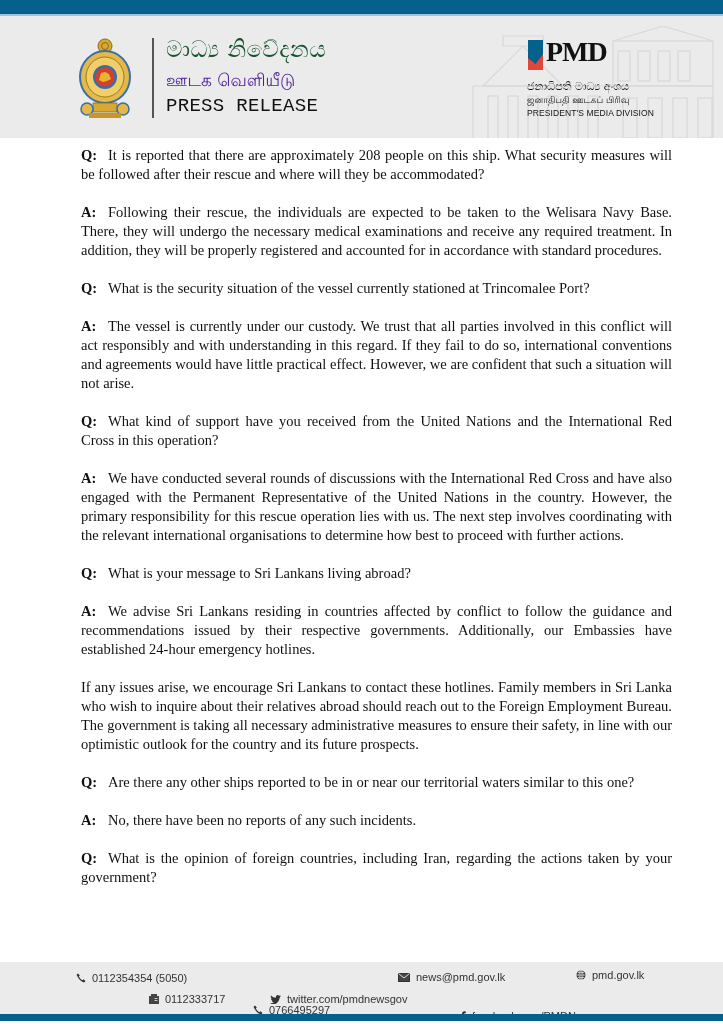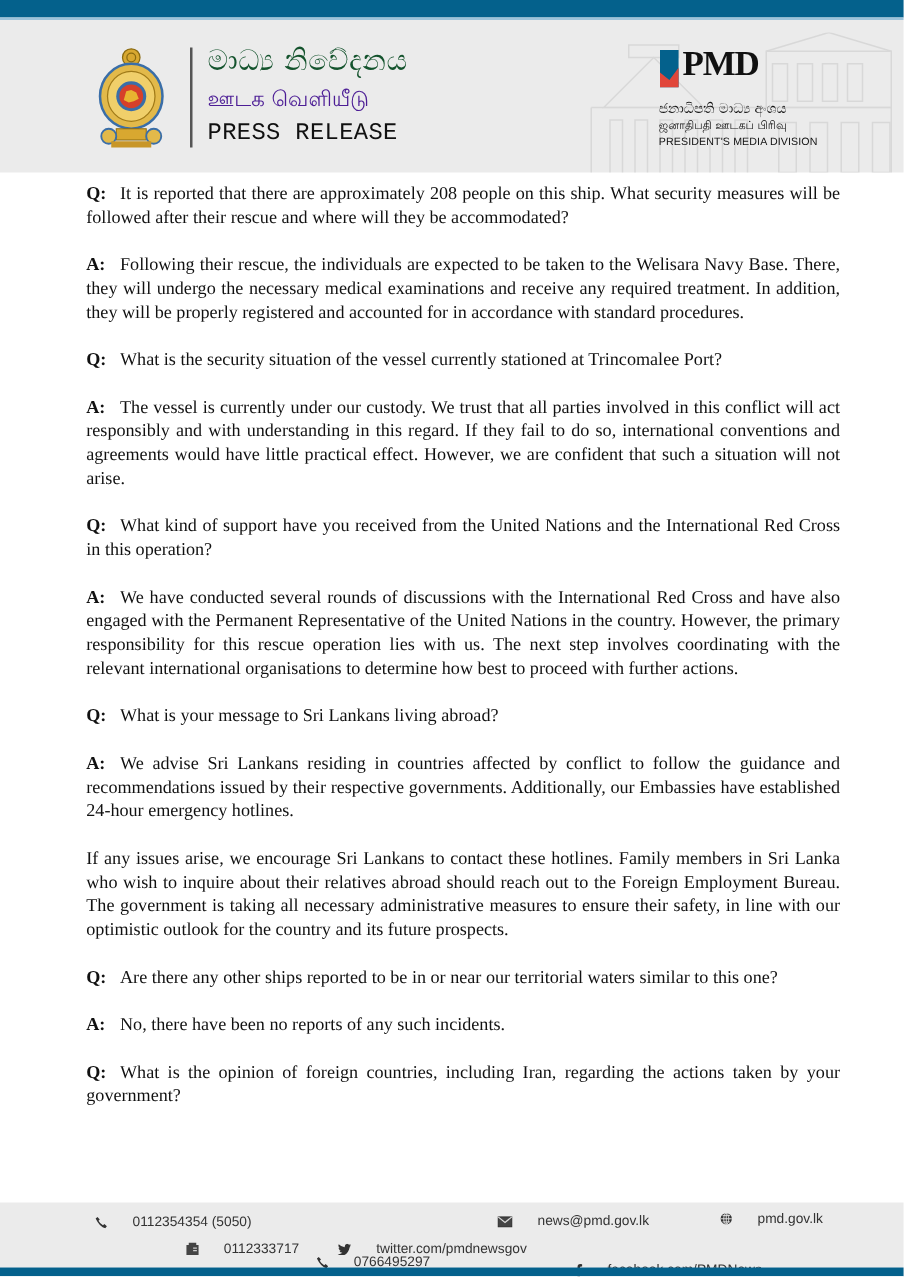--- a/index.html
+++ b/index.html
@@ -19,25 +19,25 @@
   .title-ta { position: absolute; left: 166px; top: 70px; font-family: "DejaVu Sans", sans-serif; font-size: 17px; color: #4c1d95; }
   .title-en { position: absolute; left: 166px; top: 95px; font-family: "Liberation Sans", sans-serif; font-size: 19px; color: #111; letter-spacing: 0.3px; }
 
   .pmd-mark { position: absolute; left: 528px; top: 40px; width: 15px; height: 30px; }
   .pmd-text { position: absolute; left: 546px; top: 32px; font-family: "Liberation Serif", serif; font-weight: bold; font-size: 28px; line-height: 40px; color: #111; letter-spacing: -1px; }
   .pmd-si { position: absolute; left: 527px; top: 80px; font-family: "DejaVu Sans", sans-serif; font-size: 11px; color: #111; }
   .pmd-ta { position: absolute; left: 527px; top: 94px; font-family: "DejaVu Sans", sans-serif; font-size: 9px; color: #111; }
   .pmd-en { position: absolute; left: 527px; top: 108px; font-family: "Liberation Sans", sans-serif; font-size: 8.5px; color: #111; letter-spacing: 0.1px; }
 
   .content { position: absolute; left: 69px; top: 146px; width: 603px; font-size: 14.5px; line-height: 19px; text-align: justify; }
-  .para { margin-bottom: 19px; }
+  .para { margin-bottom: 19px; margin-left: 12px; }
   .label { font-weight: bold; display: inline-block; width: 27px; }
 
   .footer { position: absolute; left: 0; top: 962px; width: 723px; height: 52px; background: #ebebeb; font-family: "Liberation Sans", sans-serif; font-size: 11px; color: #333; }
-  .footer-item { position: absolute; display: flex; align-items: center; gap: 20px; white-space: nowrap; }
+  .footer-item { position: absolute; display: flex; align-items: center; gap: 6px; white-space: nowrap; }
   .footer-item svg { display: block; }
   .bottom-bar { position: absolute; left: 0; top: 1014px; width: 723px; height: 7px; background: #04618c; }
   .bottom-line { position: absolute; left: 0; top: 1021px; width: 723px; height: 3px; background: #ffffff; }
 </style>
 </head>
 <body>
 
 <div class="top-bar"></div>
 <div class="top-bar-line"></div>
 

